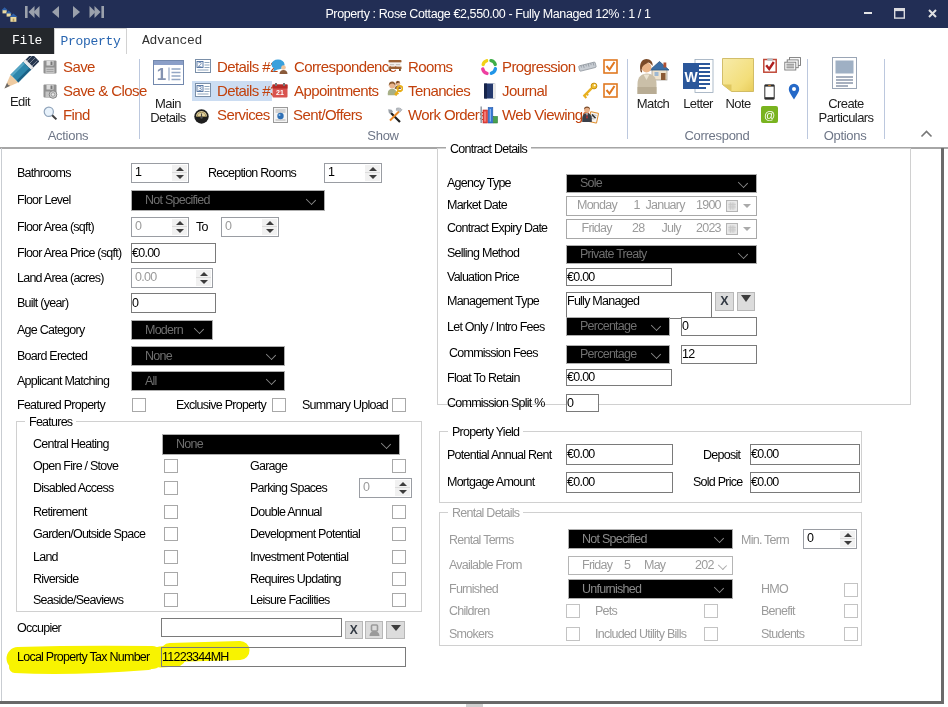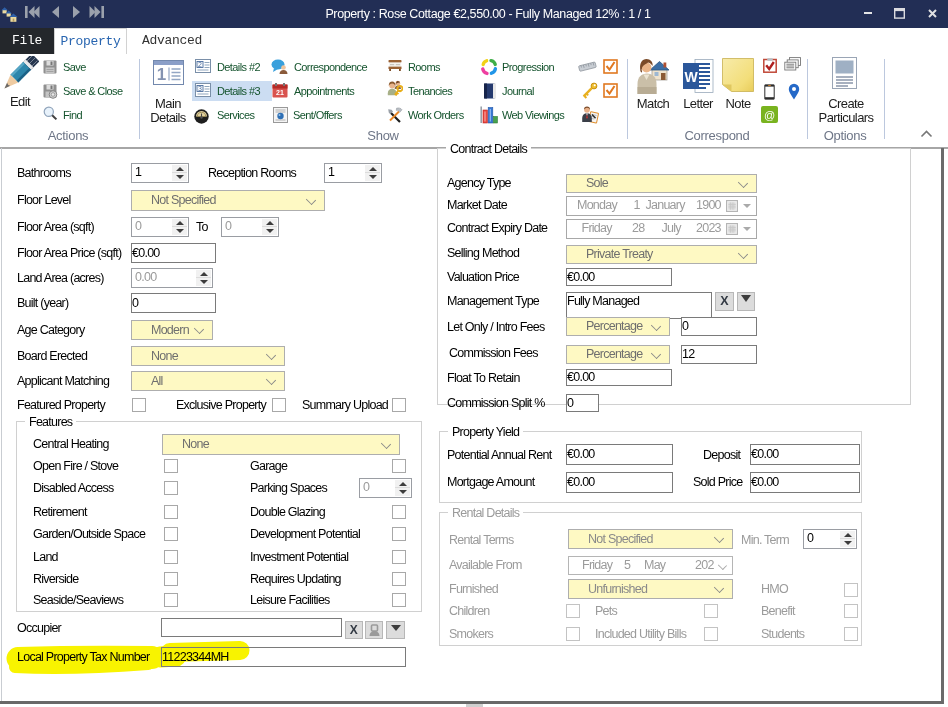--- a/index.html
+++ b/index.html
@@ -17,29 +17,29 @@
     text-align:center;line-height:26px;font-size:13px;letter-spacing:-0.3px;}
   #proptab{position:absolute;left:54px;top:0;width:73px;height:26px;background:#fff;color:#2865b0;
     text-align:center;line-height:26px;border:1px solid #d2d2d2;border-bottom:none;box-sizing:border-box;
     font-size:13px;letter-spacing:-0.3px;}
   #advtab{position:absolute;left:127px;top:0;width:90px;height:26px;color:#333;
     text-align:center;line-height:26px;font-size:13px;letter-spacing:-0.3px;}
   
   #ribbon{position:absolute;left:0;top:54px;width:948px;height:93px;background:#fff;}
   .rsep{position:absolute;top:5px;width:1px;height:80px;background:#bcc8de;}
   .rlabel{position:absolute;top:75px;height:14px;line-height:14px;font-size:13px;color:#6e7687;text-align:center;letter-spacing:-0.3px;}
-  .rsmall{position:absolute;height:24px;line-height:24px;white-space:nowrap;font-size:11px;letter-spacing:-0.6px;color:#14532d;}
+  .rsmall{position:absolute;height:24px;line-height:24px;white-space:nowrap;font-size:15px;letter-spacing:-0.6px;color:#c2410c;}
   .rbig{position:absolute;text-align:center;font-size:13px;letter-spacing:-0.6px;color:#1d1d1d;line-height:14px;}
   
   .lbl{position:absolute;height:16px;line-height:16px;white-space:nowrap;letter-spacing:-0.75px;}
   .glbl{color:#9b9b9b;text-align:center;}
   .tb{position:absolute;background:#fff;border:1px solid #7a7a7a;box-sizing:border-box;
       padding-left:0;white-space:nowrap;letter-spacing:-0.75px;}
-  .combo{position:absolute;background:#fef9c3;border:1px solid #aeaeae;box-sizing:border-box;
-      color:#6f6f6f;padding-left:19px;white-space:nowrap;letter-spacing:-0.75px;}
+  .combo{position:absolute;background:#000000;border:1px solid #aeaeae;box-sizing:border-box;
+      color:#6f6f6f;padding-left:13px;white-space:nowrap;letter-spacing:-0.75px;}
   .combo i{position:absolute;right:9px;top:50%;margin-top:-5px;width:7px;height:7px;
       border-right:1.4px solid #898989;border-bottom:1.4px solid #898989;transform:rotate(45deg) scale(1,0.8);}
   .cb{position:absolute;width:14px;height:14px;background:#fff;border:1px solid #a8a8a8;box-sizing:border-box;}
   .spin{position:absolute;background:#fff;border:1.4px solid #9a9da3;box-sizing:border-box;}
   .spin .v{position:absolute;left:3px;top:1px;letter-spacing:-0.75px;}
   .spin .btns{position:absolute;right:0.6px;top:0.6px;bottom:0.6px;width:15px;background:#f1f1f1;}
   .spin .bu,.spin .bd{position:absolute;left:0;width:15px;height:50%;}
   .spin .bu{top:0;border-bottom:1px solid #dcdcdc;box-sizing:border-box;}
   .spin .bd{bottom:0;}
   .aru{width:0;height:0;border-left:4px solid transparent;border-right:4px solid transparent;
@@ -490,21 +490,21 @@
           <i class="aru"></i>
         </span>
         <span class="bd">
           <i class="ard"></i>
         </span>
       </span>
     </div>
 
   <div class="lbl" style="left:33px;top:357px">Retirement</div>
   <div class="cb" style="left:164px;top:358px"></div>
-  <div class="lbl" style="left:250px;top:357px">Double Glazing</div>
+  <div class="lbl" style="left:250px;top:357px">Double Annual</div>
   <div class="cb" style="left:392px;top:358px"></div>
 
   <div class="lbl" style="left:33px;top:379px">Garden/Outside Space</div>
   <div class="cb" style="left:164px;top:380px"></div>
   <div class="lbl" style="left:250px;top:379px">Development Potential</div>
   <div class="cb" style="left:392px;top:380px"></div>
 
   <div class="lbl" style="left:33px;top:402px">Land</div>
   <div class="cb" style="left:164px;top:403px"></div>
   <div class="lbl" style="left:250px;top:402px">Investment Potential</div>

